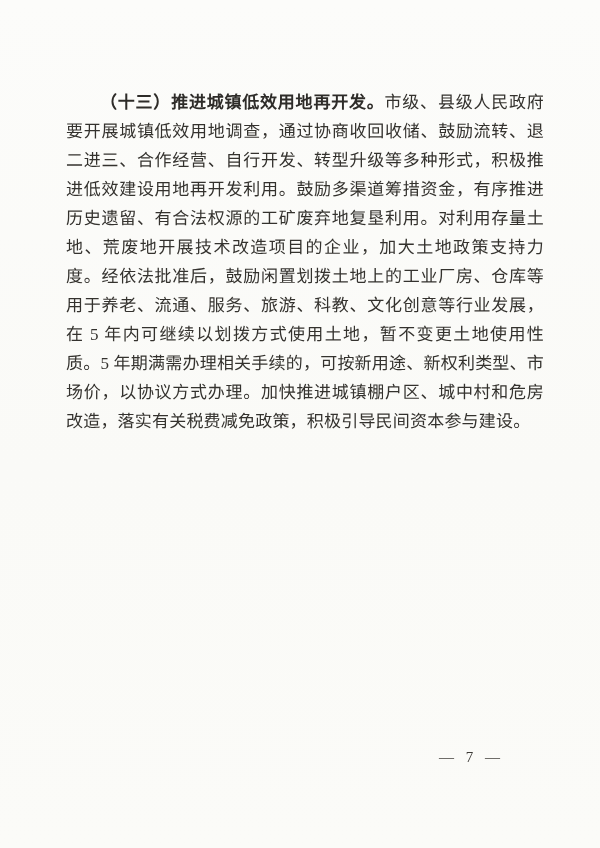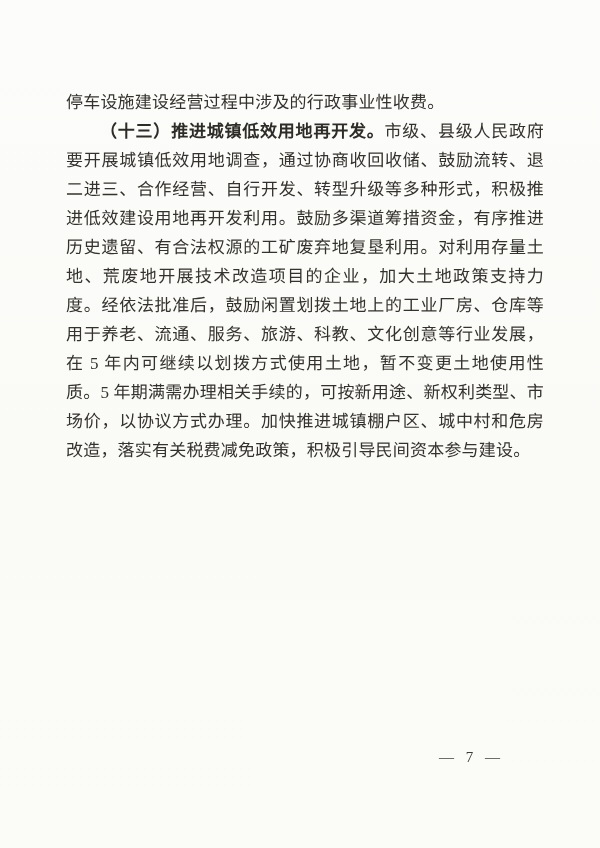--- a/index.html
+++ b/index.html
@@ -55,21 +55,20 @@
     white-space: nowrap;
   }
 </style>
 </head>
 <body>
 
 <div class="page">
 
   <div class="content">
 
-    <p class="para continuation"><span class="para-body">停车设施建设经营过程中涉及的行政事业性收费。</span></p>
 
 
     <p class="para"><span class="para-heading">（十三）推进城镇低效用地再开发。</span><span class="para-body">市级、县级人民政府要开展城镇低效用地调查，通过协商收回收储、鼓励流转、退二进三、合作经营、自行开发、转型升级等多种形式，积极推进低效建设用地再开发利用。鼓励多渠道筹措资金，有序推进历史遗留、有合法权源的工矿废弃地复垦利用。对利用存量土地、荒废地开展技术改造项目的企业，加大土地政策支持力度。经依法批准后，鼓励闲置划拨土地上的工业厂房、仓库等用于养老、流通、服务、旅游、科教、文化创意等行业发展，在 5 年内可继续以划拨方式使用土地，暂不变更土地使用性质。5 年期满需办理相关手续的，可按新用途、新权利类型、市场价，以协议方式办理。加快推进城镇棚户区、城中村和危房改造，落实有关税费减免政策，积极引导民间资本参与建设。</span></p>
 
 
   </div>
 
   <div class="page-footer">— 7 —</div>
 
 </div>

